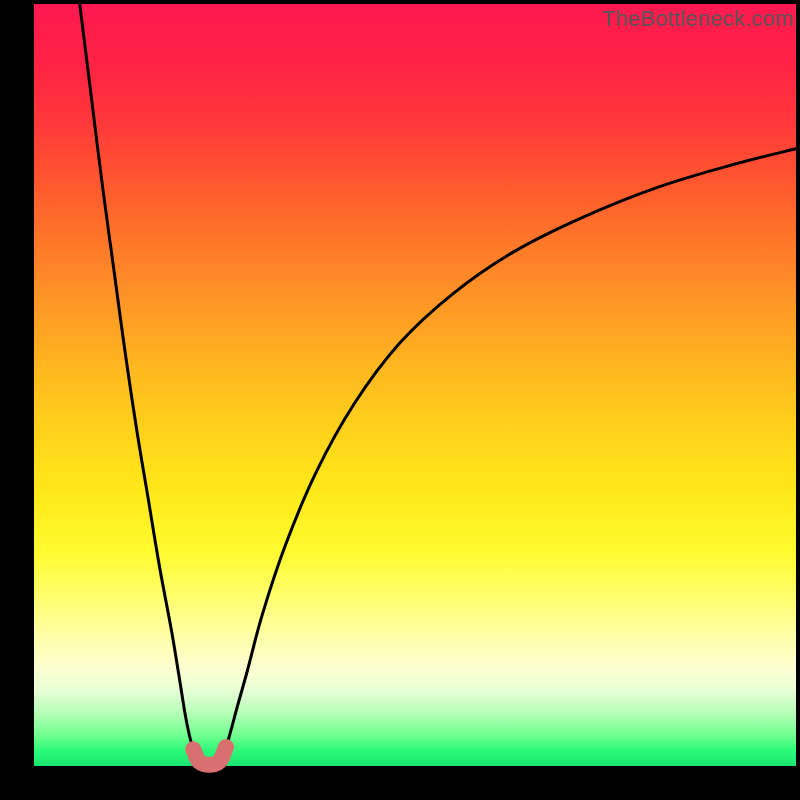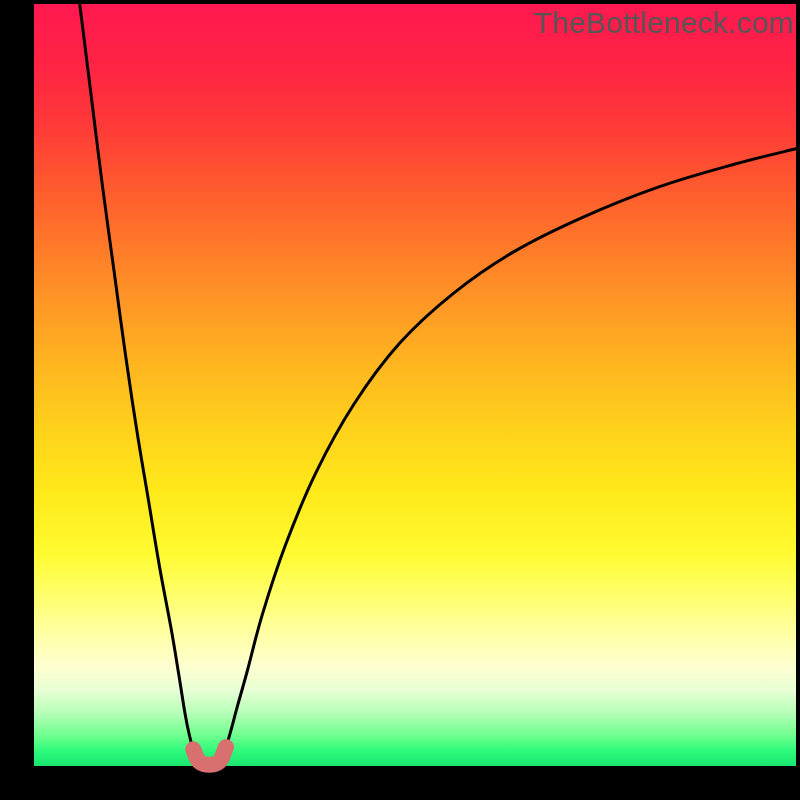--- a/index.html
+++ b/index.html
@@ -32,21 +32,21 @@
     top: 4px;
     width: 762px;
     height: 762px;
     overflow: visible;
   }
   .watermark {
     position: absolute;
     top: 6px;
     right: 6px;
     font-family: Arial, Helvetica, sans-serif;
-    font-size: 30px;
+    font-size: 22px;
     color: #565656;
     letter-spacing: 0.2px;
     font-weight: 500;
     margin-left: 20px;
   }
 </style>
 </head>
 <body>
 
 <div class="frame">

